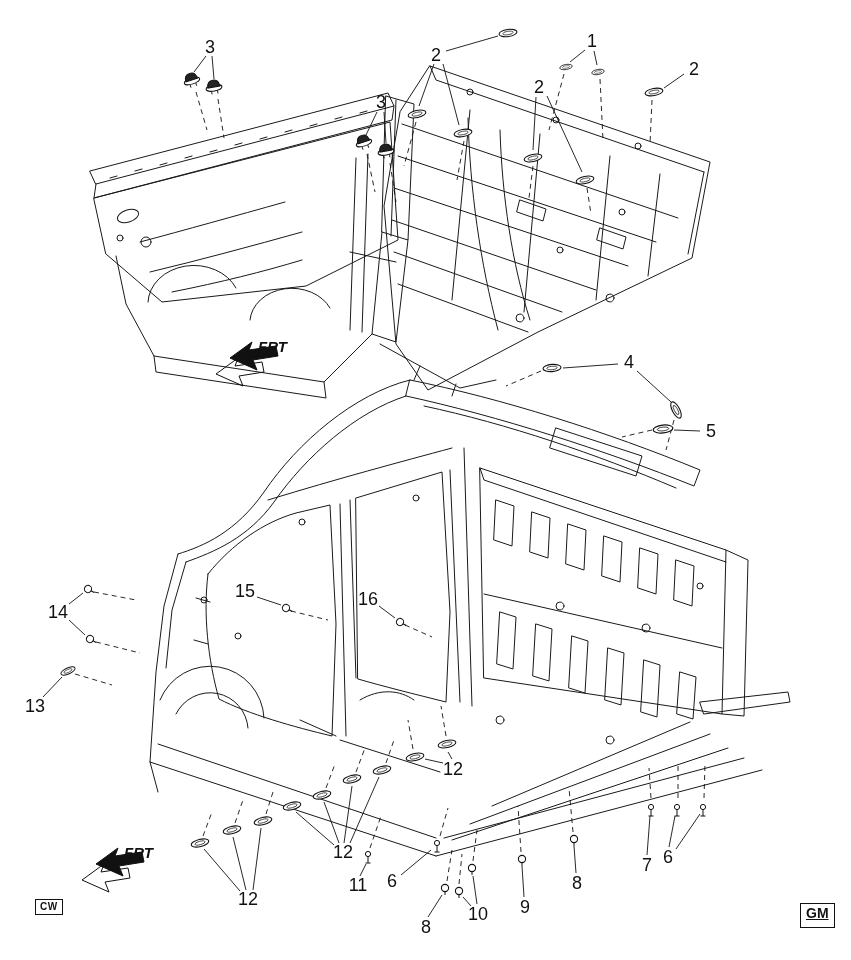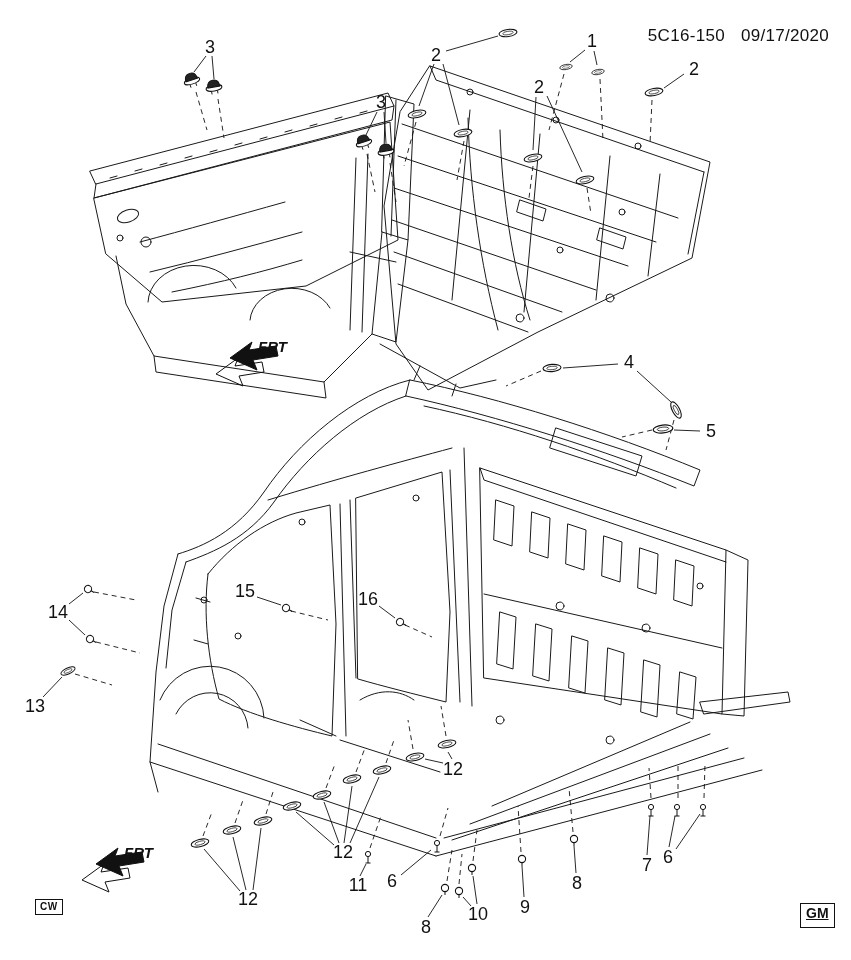--- a/index.html
+++ b/index.html
@@ -368,19 +368,16 @@
       <g transform="translate(232,348)">
         <use href="#frtArrow"></use>
         <text x="26" y="4" font-size="15" font-style="italic" font-weight="bold" font-family="&quot;Liberation Sans&quot;, sans-serif" fill="#111">FRT</text>
       </g>
       <g transform="translate(98,854)">
         <use href="#frtArrow"></use>
         <text x="26" y="4" font-size="15" font-style="italic" font-weight="bold" font-family="&quot;Liberation Sans&quot;, sans-serif" fill="#111">FRT</text>
       </g>
     </svg>
 
-  <div id="header">
-    <span class="code">5C16-150</span><span>09/17/2020</span>
-  </div>
 
   <div class="cw-box">CW</div>
   <div class="gm-box">GM</div>
 </div>
 
 </body></html>

